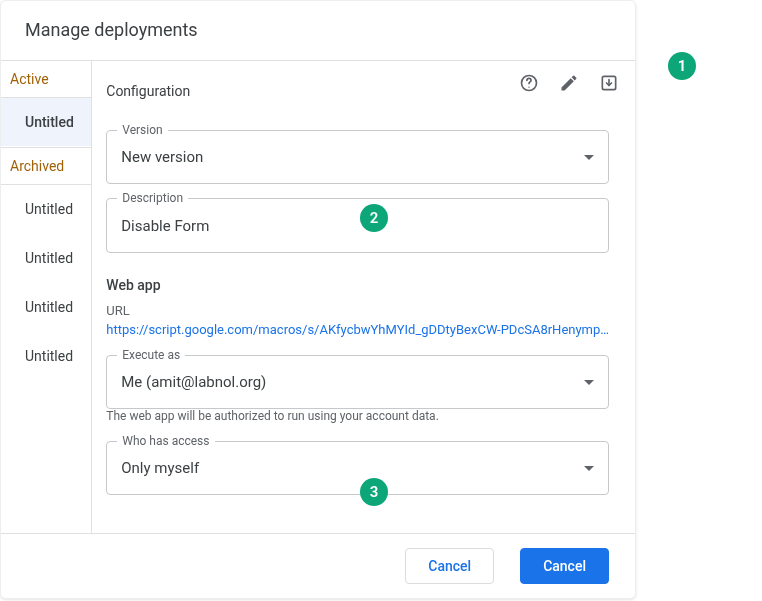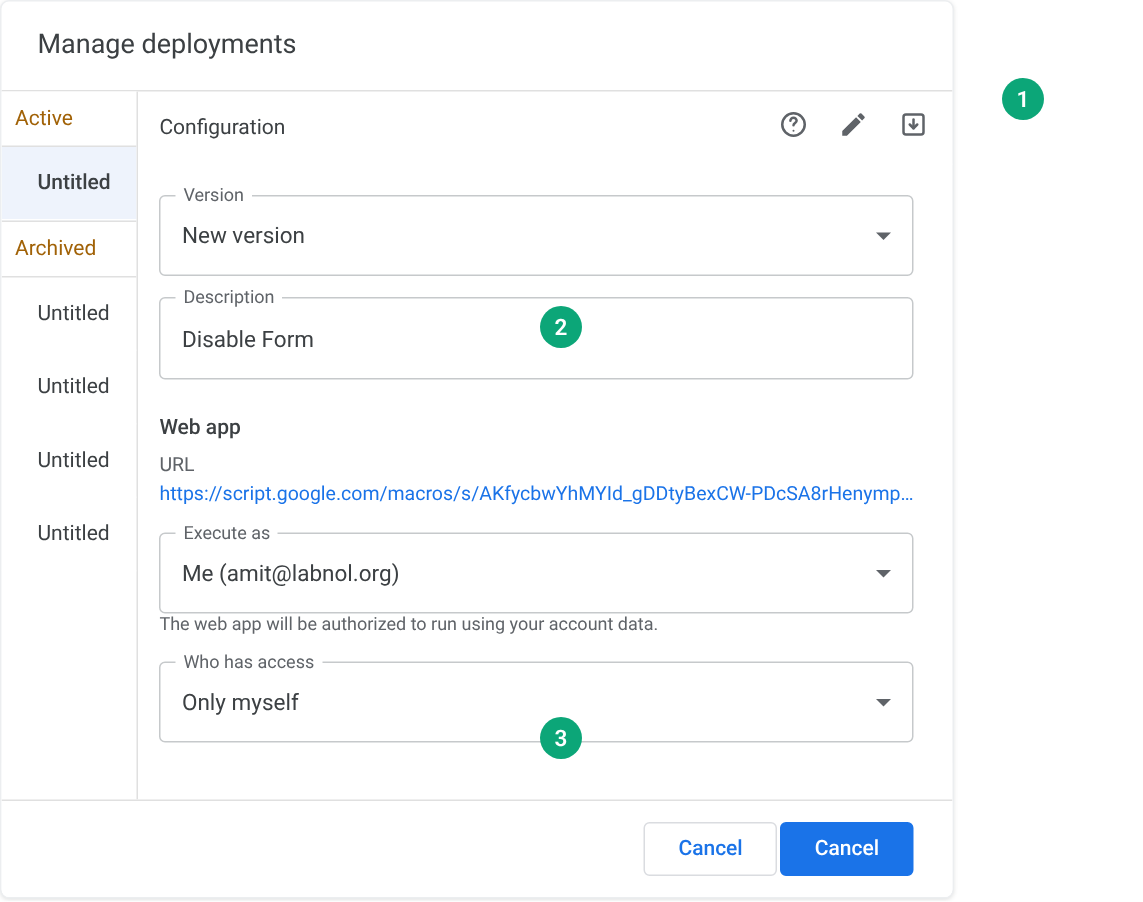--- a/index.html
+++ b/index.html
@@ -62,21 +62,21 @@
   }
   .content-wrap {
     flex: 1;
     display: flex;
     flex-direction: column;
     min-height: 0;
     position: relative;
   }
   .config-header {
     display: flex;
-    align-items: center;
+    align-items: flex-end;
     padding: 10px 12px 10px 14px;
     border-bottom: 1px solid #fff;
   }
   .config-title {
     font-size: 14px;
     color: #3c4043;
     flex: 1;
   }
   .icon-btn {
     width: 28px;
@@ -163,21 +163,21 @@
   }
   .auth-note {
     font-size: 12px;
     color: #5f6368;
   }
   .footer {
     border-top: 1px solid #e0e0e0;
     padding: 14px 26px 14px 14px;
     display: flex;
     justify-content: flex-end;
-    gap: 2px;
+    gap: 26px;
     background: #fff;
   }
   .btn {
     height: 36px;
     padding: 0 22px;
     border-radius: 4px;
     font-size: 14px;
     font-weight: 500;
     cursor: pointer;
     display: flex;

